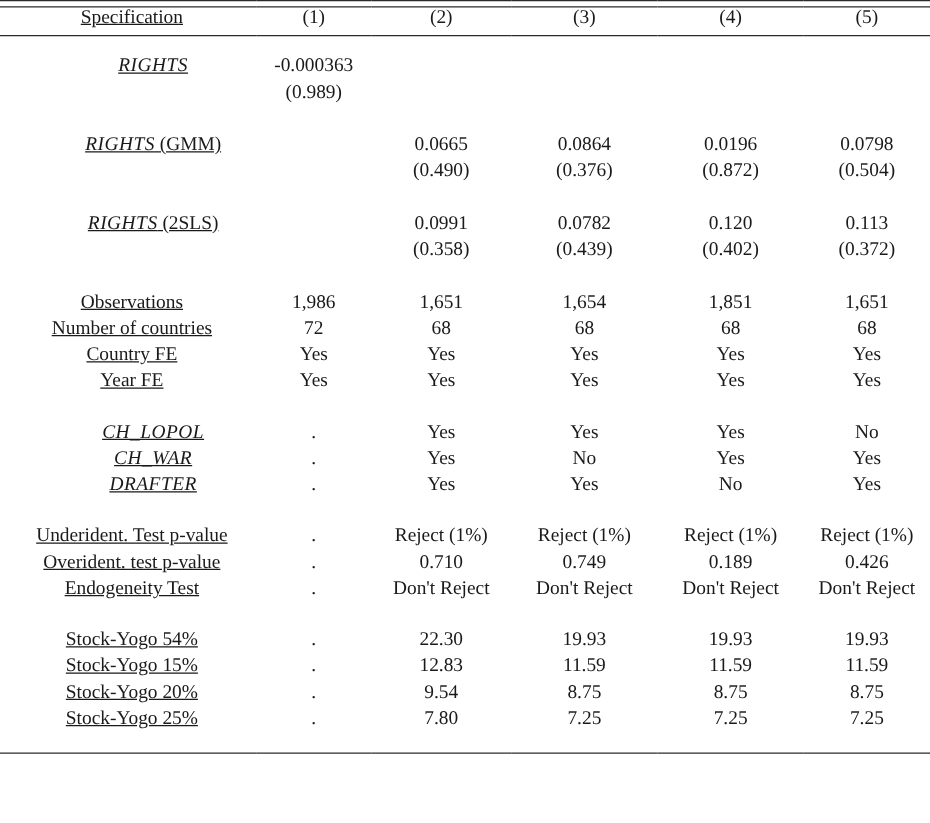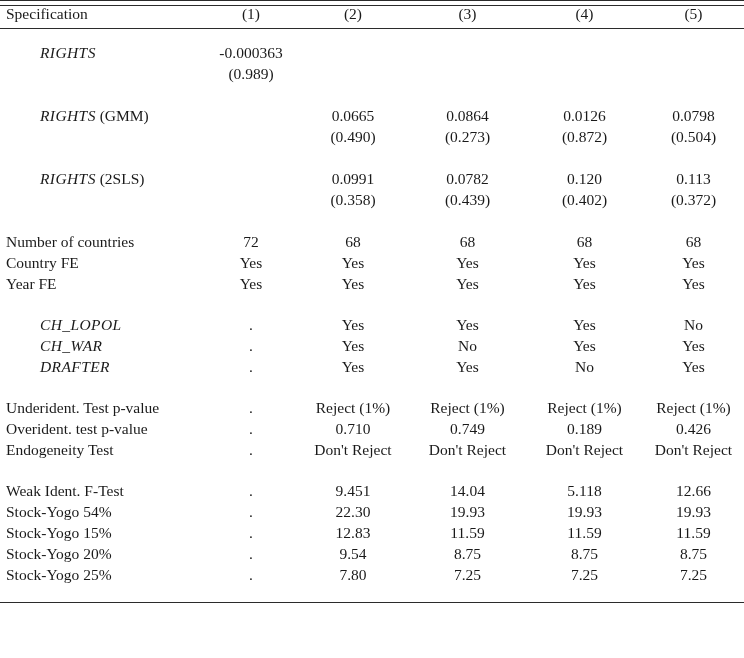--- a/index.html
+++ b/index.html
@@ -63,22 +63,23 @@
     line-height: 0;
   }
 
   td {
     padding: 0;
     vertical-align: baseline;
     white-space: nowrap;
   }
 
   td.lbl {
-    text-align: left;
+    text-align: center;
     padding-left: 6px;
+    text-decoration: underline;
   }
   td.val {
     text-align: center;
   }
 
   
   tr.datarow td { height: 21px; }
   tr.headrow td { height: 21px; }
   tr.headrow td:first-child { padding-left: 6px; }
 
@@ -162,28 +163,28 @@
           <td class="val"></td>
         </tr>
         <tr class="gap">
           <td colspan="6"></td>
         </tr>
         <tr class="datarow">
           <td class="lbl"><span class="ital">RIGHTS</span><span class="upr"> (GMM)</span></td>
           <td class="val"></td>
           <td class="val">0.0665</td>
           <td class="val">0.0864</td>
-          <td class="val">0.0126</td>
+          <td class="val">0.0196</td>
           <td class="val">0.0798</td>
         </tr>
         <tr class="datarow serow">
           <td class="lbl"></td>
           <td class="val"></td>
           <td class="val">(0.490)</td>
-          <td class="val">(0.273)</td>
+          <td class="val">(0.376)</td>
           <td class="val">(0.872)</td>
           <td class="val">(0.504)</td>
         </tr>
         <tr class="gap">
           <td colspan="6"></td>
         </tr>
         <tr class="datarow">
           <td class="lbl"><span class="ital">RIGHTS</span><span class="upr"> (2SLS)</span></td>
           <td class="val"></td>
           <td class="val">0.0991</td>
@@ -194,20 +195,28 @@
         <tr class="datarow serow">
           <td class="lbl"></td>
           <td class="val"></td>
           <td class="val">(0.358)</td>
           <td class="val">(0.439)</td>
           <td class="val">(0.402)</td>
           <td class="val">(0.372)</td>
         </tr>
         <tr class="gap">
           <td colspan="6"></td>
+        </tr>
+        <tr class="datarow">
+          <td class="lbl"><span class="upr">Observations</span></td>
+          <td class="val">1,986</td>
+          <td class="val">1,651</td>
+          <td class="val">1,654</td>
+          <td class="val">1,851</td>
+          <td class="val">1,651</td>
         </tr>
         <tr class="datarow">
           <td class="lbl"><span class="upr">Number of countries</span></td>
           <td class="val">72</td>
           <td class="val">68</td>
           <td class="val">68</td>
           <td class="val">68</td>
           <td class="val">68</td>
         </tr>
         <tr class="datarow">
@@ -277,28 +286,20 @@
           <td class="val">.</td>
           <td class="val">Don't Reject</td>
           <td class="val">Don't Reject</td>
           <td class="val">Don't Reject</td>
           <td class="val">Don't Reject</td>
         </tr>
         <tr class="gap">
           <td colspan="6"></td>
         </tr>
         <tr class="datarow">
-          <td class="lbl"><span class="upr">Weak Ident. F-Test</span></td>
-          <td class="val">.</td>
-          <td class="val">9.451</td>
-          <td class="val">14.04</td>
-          <td class="val">5.118</td>
-          <td class="val">12.66</td>
-        </tr>
-        <tr class="datarow">
           <td class="lbl"><span class="upr">Stock-Yogo 54%</span></td>
           <td class="val">.</td>
           <td class="val">22.30</td>
           <td class="val">19.93</td>
           <td class="val">19.93</td>
           <td class="val">19.93</td>
         </tr>
         <tr class="datarow">
           <td class="lbl"><span class="upr">Stock-Yogo 15%</span></td>
           <td class="val">.</td>

